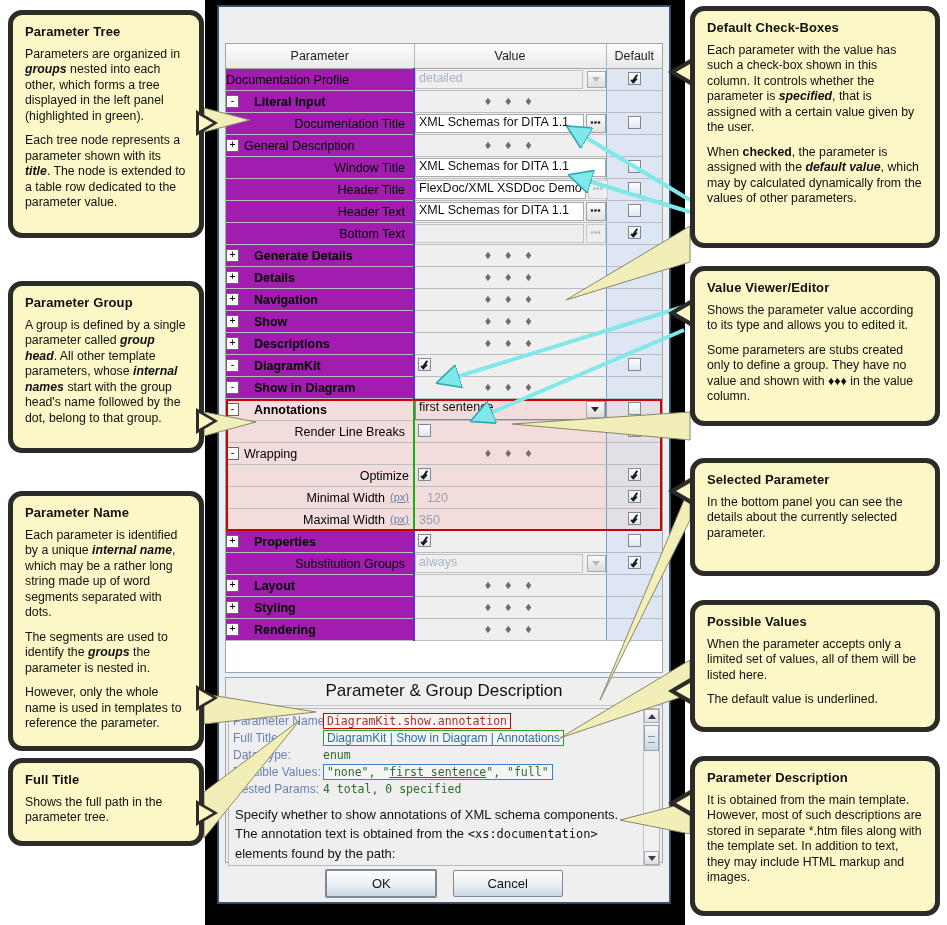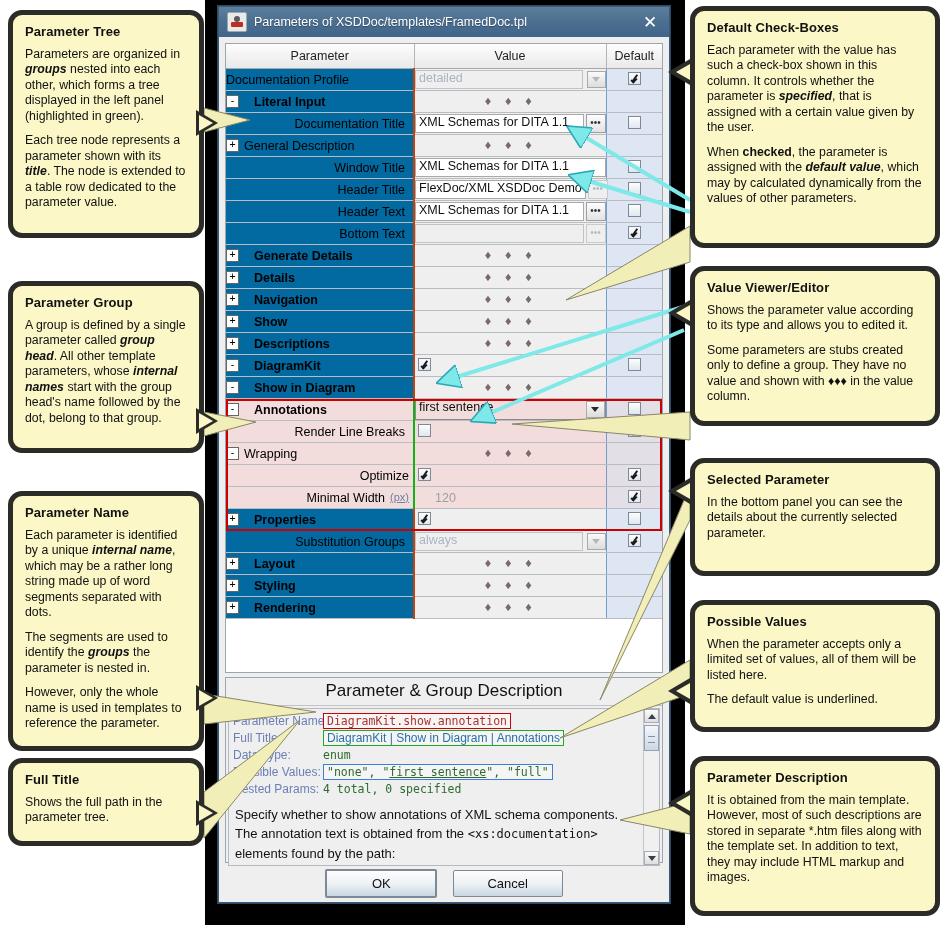--- a/index.html
+++ b/index.html
@@ -73,22 +73,22 @@
   }
   #ptable th.last{border-right:none;margin-top:16px;}
 
   #ptable td{
     height:21px;padding:0;border-bottom:1px solid #b9bcc0;
     font-size:12.5px;vertical-align:middle;
   }
 
   
   td.name{
-    background:#0369a1;
-    border-right:2px solid #c2410c;
+    background:#a21caf;
+    border-right:2px solid #6d28d9;
     padding-left:6px;
     color:#000;white-space:nowrap;overflow:hidden;
   }
   td.name.sel{background:#f3dcdc;border-right:2px solid #16b016;}
   td.name .tog{
     display:inline-block;width:11px;height:11px;line-height:9px;
     border:1px solid #666;background:#fff;text-align:center;
     font-size:10px;font-family:"DejaVu Sans Mono", monospace;
     margin-right:5px;vertical-align:middle;color:#000;
   }
@@ -278,25 +278,20 @@
   
   #overlay{position:absolute;left:0;top:0;width:947px;height:925px;pointer-events:none;z-index:5;}
 </style>
 </head>
 <body>
 
 <div id="backdrop"></div>
 
 <div id="dialog">
 
-  <div id="titlebar">
-    <span id="title-icon"></span>
-    <span id="title-text">Parameters of XSDDoc/templates/FramedDoc.tpl</span>
-    <span id="close-btn">✕</span>
-  </div>
 
   <div id="table-wrap">
     <table id="ptable">
       <colgroup>
           <col class="c-name">
           <col class="c-val">
           <col class="c-def">
         </colgroup>
       <thead>
         <tr>
@@ -480,21 +475,28 @@
             <td class="name ind3 sel">
               <span class="right-lbl" style="padding-right:4px"><span class="lbl">Optimize</span></span>
             </td>
             <td class="val sel"><span class="cbox on val-cb"></span></td>
             <td class="def pink"><span class="cbox on"></span></td>
           </tr>
           <tr>
             <td class="name ind3 sel">
               <span class="right-lbl" style="padding-right:4px"><span class="lbl">Minimal Width</span><span class="unit">(px)</span></span>
             </td>
-            <td class="val sel"><span style="color:#9aa0a8;padding-left:20px">120</span></td>
+            <td class="val sel"><span style="color:#9aa0a8;padding-left:12px">120</span></td>
+            <td class="def pink"><span class="cbox on"></span></td>
+          </tr>
+          <tr>
+            <td class="name ind3 sel">
+              <span class="right-lbl" style="padding-right:4px"><span class="lbl">Maximal Width</span><span class="unit">(px)</span></span>
+            </td>
+            <td class="val sel"><span style="color:#9aa0a8;padding-left:4px">350</span></td>
             <td class="def pink"><span class="cbox on"></span></td>
           </tr>
           <tr>
             <td class="name ind2 bold"><span class="tog">+</span><span class="lbl">Properties</span></td>
             <td class="val"><span class="cbox on val-cb"></span></td>
             <td class="def"><span class="cbox"></span></td>
           </tr>
           <tr>
             <td class="name ind2">
               <span class="right-lbl" style="padding-right:8px"><span class="lbl">Substitution Groups</span></span>

